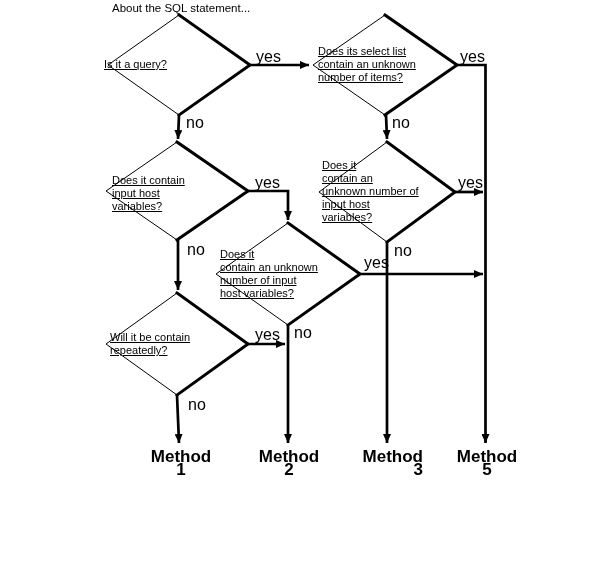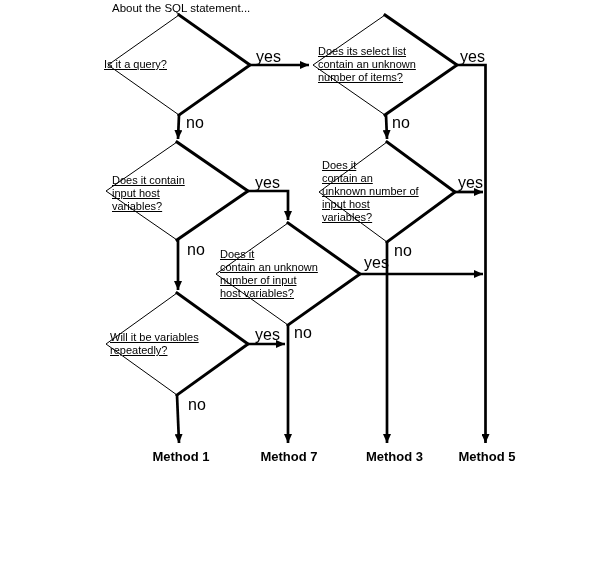--- a/index.html
+++ b/index.html
@@ -19,21 +19,21 @@
   .stage svg{position:absolute;left:0;top:0;}
   .edge{stroke:var(--line);stroke-width:2.7;fill:none;}
   .thin{stroke:var(--line);stroke-width:1;fill:none;}
   .thick{stroke:var(--line);stroke-width:3;fill:none;stroke-linecap:square;}
   .dfill{fill:var(--bg);stroke:none;}
   #arrowhead path{fill:var(--line);}
   .lbl{position:absolute;font-size:11px;line-height:13px;color:var(--text);}
   .title{font-size:11.5px;}
   .q{white-space:pre-line;text-decoration:underline;}
   .edge-lbl{font-size:16px;}
-  .method{font-weight:bold;text-align:center;width:70px;font-size:13px;}
+  .method{font-weight:bold;text-align:center;width:70px;font-size:17px;}
 </style>
 </head>
 <body>
 
 <div class="stage">
 
   <svg width="605" height="572" viewBox="0 0 605 572">
     <defs>
       <marker id="arrowhead" markerUnits="userSpaceOnUse" markerWidth="10" markerHeight="8" refX="9" refY="4" orient="auto">
         <path d="M0,0 L9,4 L0,8 Z"></path>
@@ -120,34 +120,34 @@
 variables?</div>
   <div class="lbl q" style="left:322px;top:159px;width:130px;">Does it
 contain an
 unknown number of
 input host
 variables?</div>
   <div class="lbl q" style="left:220px;top:248px;width:136px;">Does it
 contain an unknown
 number of input
 host variables?</div>
-  <div class="lbl q" style="left:110px;top:331px;width:134px;">Will it be variables
+  <div class="lbl q" style="left:110px;top:331px;width:134px;">Will it be contain
 repeatedly?</div>
 
   <span class="lbl edge-lbl" style="left:256px;top:50px;">yes</span>
   <span class="lbl edge-lbl" style="left:186px;top:116px;">no</span>
   <span class="lbl edge-lbl" style="left:460px;top:50px;">yes</span>
   <span class="lbl edge-lbl" style="left:392px;top:116px;">no</span>
   <span class="lbl edge-lbl" style="left:255px;top:176px;">yes</span>
   <span class="lbl edge-lbl" style="left:187px;top:243px;">no</span>
   <span class="lbl edge-lbl" style="left:458px;top:176px;">yes</span>
   <span class="lbl edge-lbl" style="left:394px;top:244px;">no</span>
   <span class="lbl edge-lbl" style="left:364px;top:256px;">yes</span>
   <span class="lbl edge-lbl" style="left:294px;top:326px;">no</span>
   <span class="lbl edge-lbl" style="left:255px;top:328px;">yes</span>
   <span class="lbl edge-lbl" style="left:188px;top:398px;">no</span>
 
   <div class="lbl method" style="left:146px;top:450px;">Method 1</div>
-  <div class="lbl method" style="left:254px;top:450px;">Method 7</div>
+  <div class="lbl method" style="left:254px;top:450px;">Method 2</div>
   <div class="lbl method" style="left:353px;top:450px;text-align:right;">Method 3</div>
   <div class="lbl method" style="left:452px;top:450px;">Method 5</div>
 
 </div>
 
 </body></html>

